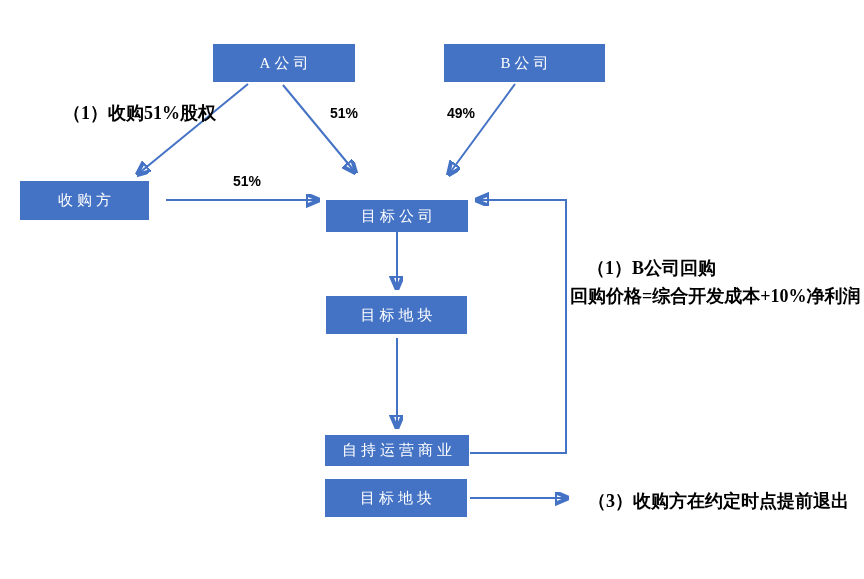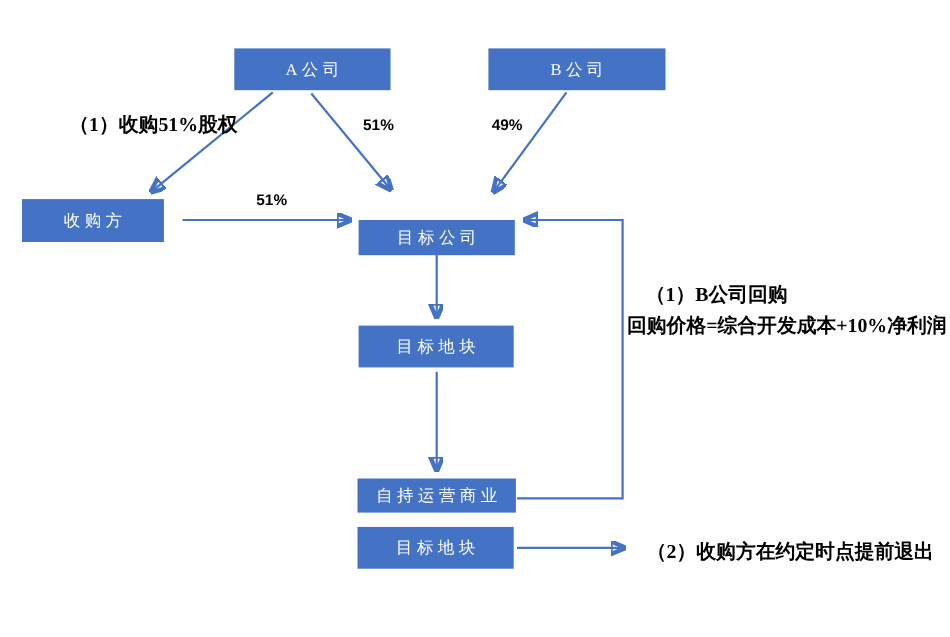--- a/index.html
+++ b/index.html
@@ -131,15 +131,15 @@
 
   <div class="annotation pct a-pct49">49%</div>
 
   <div class="annotation pct a-pct51-mid">51%</div>
 
   <div class="annotation a-step2">
     <div class="line1">（1）B公司回购</div>
     <div>回购价格=综合开发成本+10%净利润</div>
   </div>
 
-  <div class="annotation a-step3">（2）收购方在约定时点提前退出</div>
+  <div class="annotation a-step3">（3）收购方在约定时点提前退出</div>
 
 </div>
 
 </body></html>

